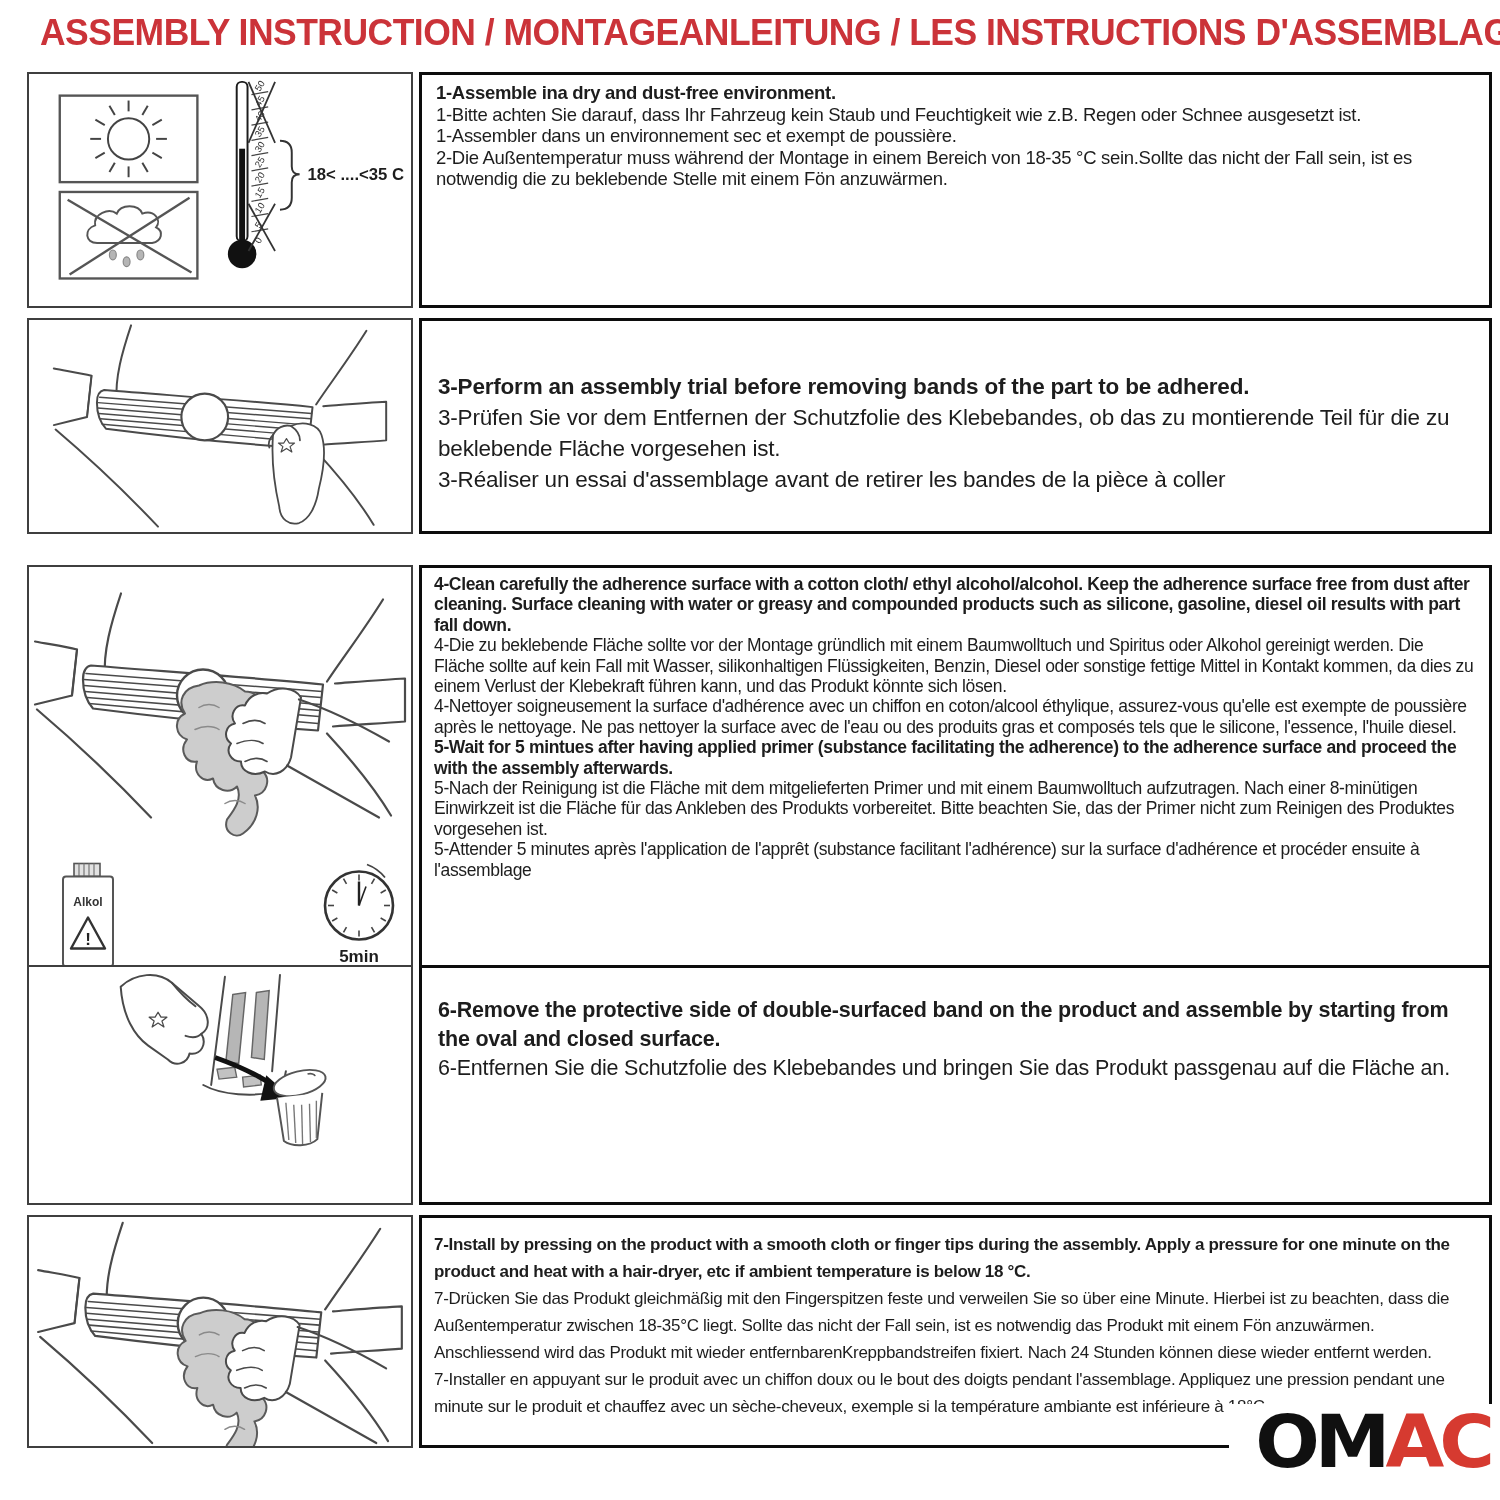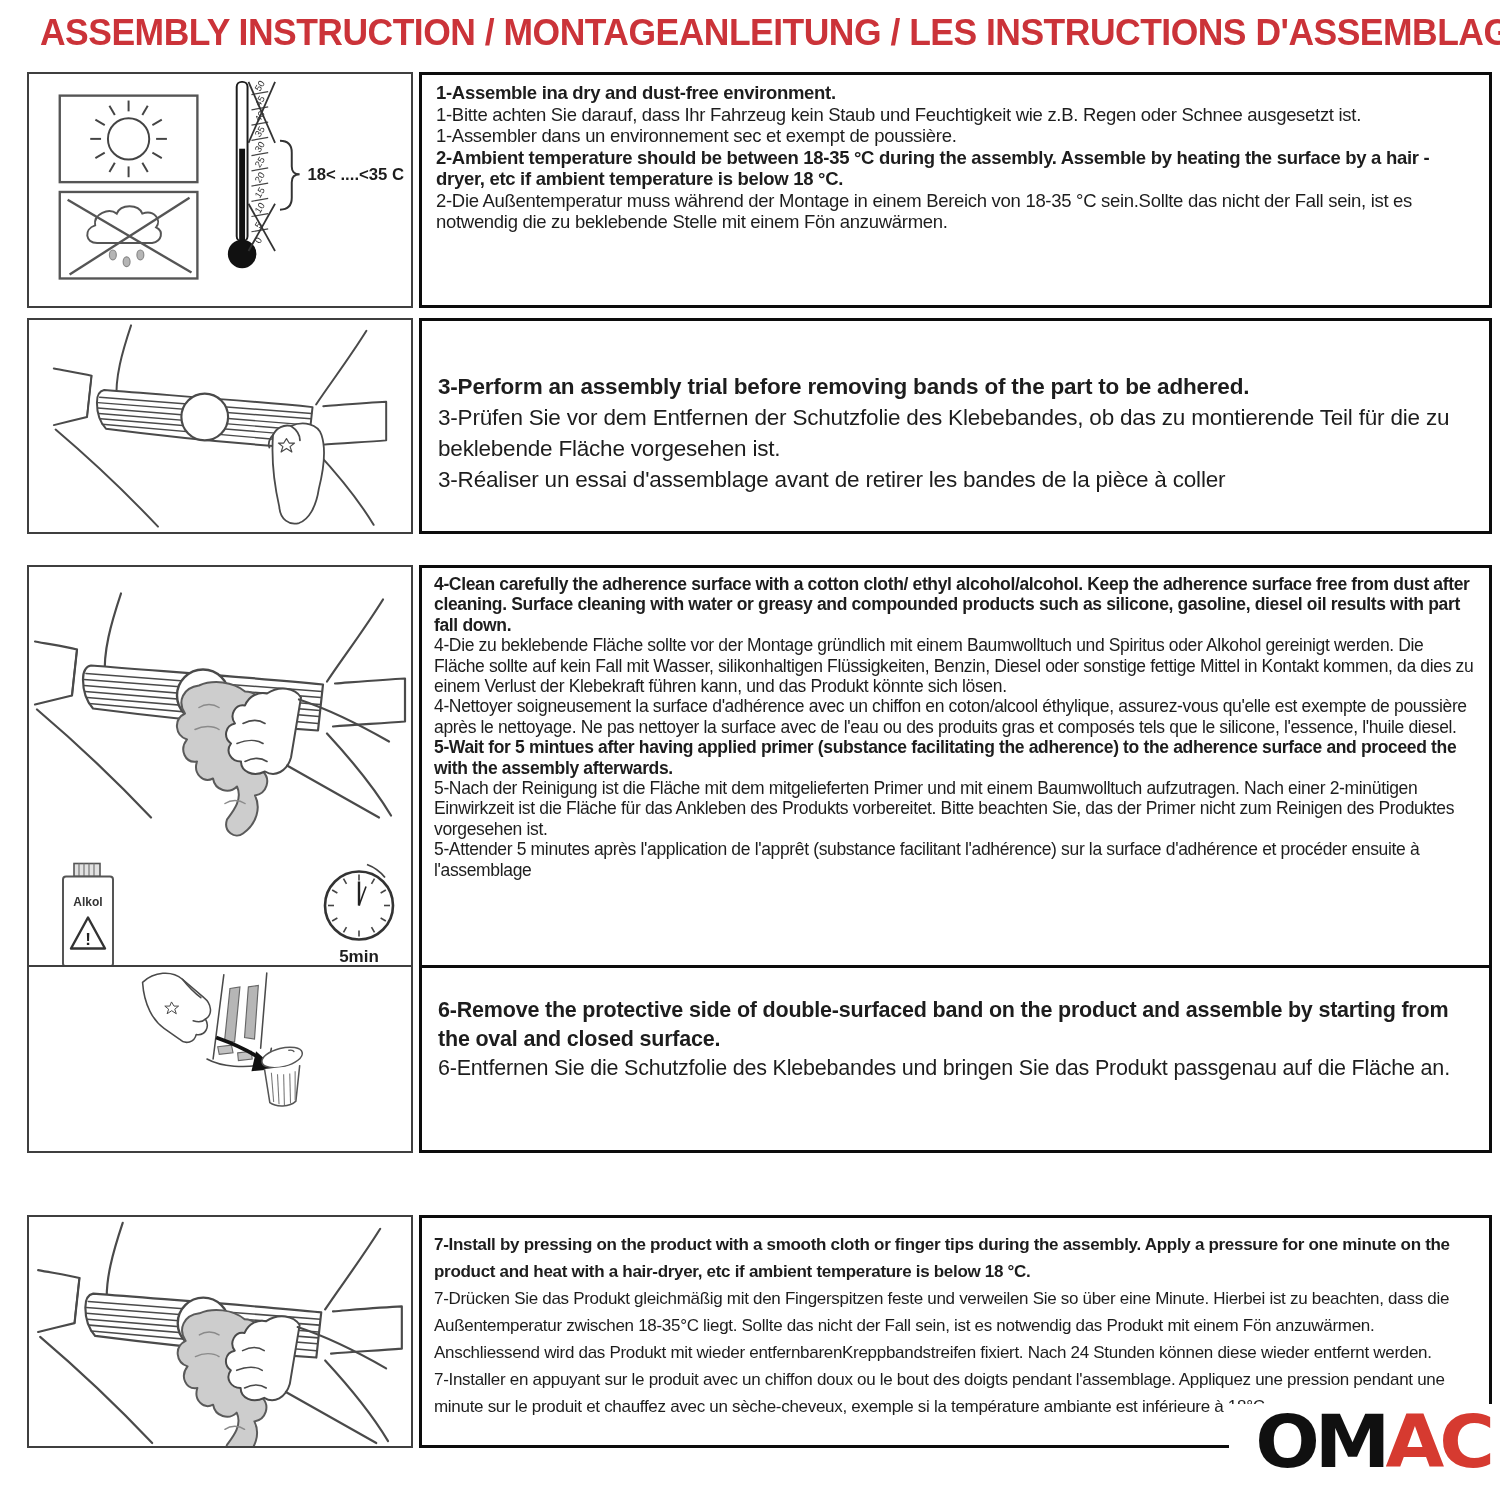--- a/index.html
+++ b/index.html
@@ -4,21 +4,21 @@
 <style>
   html,body{margin:0;padding:0;background:#fff;}
   body{width:1500px;height:1500px;position:relative;font-family:"Liberation Sans",sans-serif;color:#1d1d1d;}
   .page{position:absolute;left:0;top:0;width:1500px;height:1500px;background:#fff;overflow:hidden;}
   .title{position:absolute;left:40px;top:12px;font-size:36px;font-weight:700;color:#cb3339;letter-spacing:-0.5px;white-space:nowrap;transform:scaleX(0.985);transform-origin:left top;}
   .figbox{position:absolute;left:27px;width:386px;border:2px solid #3f3f3f;background:#fff;box-sizing:border-box;overflow:hidden;}
   .textbox{position:absolute;left:419px;width:1073px;border:3px solid #0c0c0c;background:#fff;box-sizing:border-box;overflow:hidden;}
   .r1{top:72px;height:236px}
   .r2{top:318px;height:216px}
   .r3{top:565px;height:435px}
-  .r4{top:965px;height:188px}
+  .r4{top:965px;height:240px}
   .r5{top:1215px;height:233px}
   .t1{padding:7px 14px;font-size:18.5px;line-height:21.5px;letter-spacing:-0.3px}
   .t2{padding:50px 24px 0 16px;font-size:22.5px;line-height:31px;letter-spacing:-0.2px}
   .t3{padding:6px 12px;font-size:17.5px;line-height:20.4px;letter-spacing:-0.35px}
   .t4{padding:28px 24px 0 16px;font-size:21.5px;line-height:29px;letter-spacing:-0.2px}
   .t5{padding:13px 12px;font-size:17px;line-height:27px;letter-spacing:-0.3px}
   .textbox p{margin:0}
   .b{font-weight:700}
   .gap1{margin-top:21px}
   .gap3{margin-top:19px}
@@ -138,21 +138,20 @@
         </g>
         <path d="M252,68 Q264,68 264,80 L264,94 Q264,102 272,102 Q264,102 264,110 L264,126 Q264,138 252,138" fill="none" stroke="#333" stroke-width="2"></path>
         <text class="fig-label" x="280" y="108">18&lt; ....&lt;35 C</text>
       </g>
     </svg>
   </div>
   <div class="textbox r1 t1">
     <p class="b">1-Assemble ina dry and dust-free environment.</p>
     <p>1-Bitte achten Sie darauf, dass Ihr Fahrzeug kein Staub und Feuchtigkeit wie z.B. Regen oder Schnee ausgesetzt ist.</p>
     <p>1-Assembler dans un environnement sec et exempt de poussière.</p>
-    <p class="b gap1">2-Ambient temperature should be between 18-35 °C  during the assembly. Assemble by heating the surface by a hair -dryer, etc if ambient temperature is below 18 °C.</p>
     <p>2-Die Außentemperatur muss während der Montage in einem Bereich von 18-35 °C  sein.Sollte das nicht der Fall sein, ist es notwendig die zu beklebende Stelle mit einem Fön anzuwärmen.</p>
   </div>
 
   <div class="figbox r2">
     <svg viewBox="0 0 382 236">
       <use href="#g-car"></use>
       <use href="#g-hand-plain"></use>
     </svg>
   </div>
   <div class="textbox r2 t2">
@@ -197,21 +196,21 @@
         <path d="M338,277 A42,42 0 0 1 356,290" fill="none" stroke="#444" stroke-width="1.8"></path>
         <text class="fig-label" x="330" y="374" text-anchor="middle">5min</text>
       </g>
     </svg>
   </div>
   <div class="textbox r3 t3">
     <p class="b">4-Clean carefully the adherence surface with a cotton cloth/ ethyl alcohol/alcohol. Keep the adherence surface free from dust after cleaning. Surface cleaning with water or greasy and compounded products such as silicone, gasoline, diesel oil results with part fall down.</p>
     <p>4-Die zu beklebende Fläche sollte vor der Montage gründlich mit einem Baumwolltuch und Spiritus oder Alkohol gereinigt werden. Die Fläche sollte auf kein Fall mit Wasser, silikonhaltigen Flüssigkeiten, Benzin, Diesel oder sonstige fettige Mittel in Kontakt kommen, da dies zu einem Verlust der Klebekraft führen kann, und das Produkt könnte sich lösen.</p>
     <p>4-Nettoyer soigneusement la surface d'adhérence avec un chiffon en coton/alcool éthylique, assurez-vous qu'elle est exempte de poussière après le nettoyage. Ne pas nettoyer la surface avec de l'eau ou des produits gras et composés tels que le silicone, l'essence, l'huile diesel.</p>
     <p class="b gap3">5-Wait for 5 mintues after having applied primer (substance facilitating the adherence) to the adherence surface and proceed the with the assembly afterwards.</p>
-    <p>5-Nach der Reinigung ist die Fläche mit dem mitgelieferten Primer und mit einem Baumwolltuch aufzutragen. Nach einer 2-minütigen Einwirkzeit ist die Fläche für das Ankleben des Produkts vorbereitet. Bitte beachten Sie, das der Primer nicht zum Reinigen des Produktes vorgesehen ist.</p>
+    <p>5-Nach der Reinigung ist die Fläche mit dem mitgelieferten Primer und mit einem Baumwolltuch aufzutragen. Nach einer 8-minütigen Einwirkzeit ist die Fläche für das Ankleben des Produkts vorbereitet. Bitte beachten Sie, das der Primer nicht zum Reinigen des Produktes vorgesehen ist.</p>
     <p>5-Attender 5 minutes après l'application de l'apprêt (substance facilitant l'adhérence) sur la surface d'adhérence et procéder ensuite à l'assemblage</p>
   </div>
 
   <div class="figbox r4">
     <svg viewBox="0 0 382 240">
       <g stroke="#4a4a4a" stroke-width="2" fill="none" stroke-linecap="round" stroke-linejoin="round">
         <path d="M196,10 L182,120"></path>
         <path d="M252,8 L244,106"></path>
         <path d="M174,120 C192,130 224,133 254,126 L258,106"></path>
       </g>

